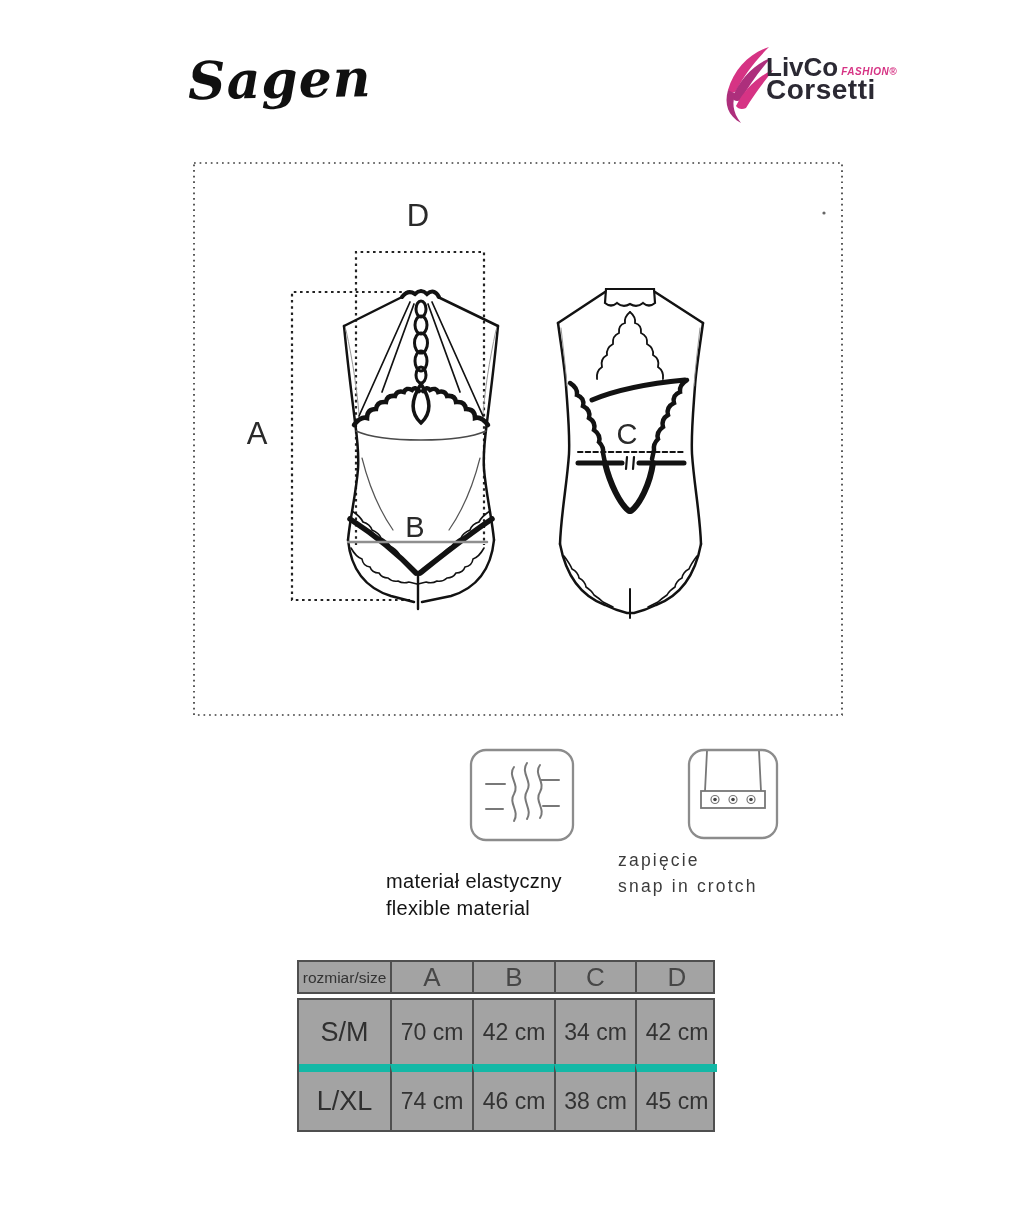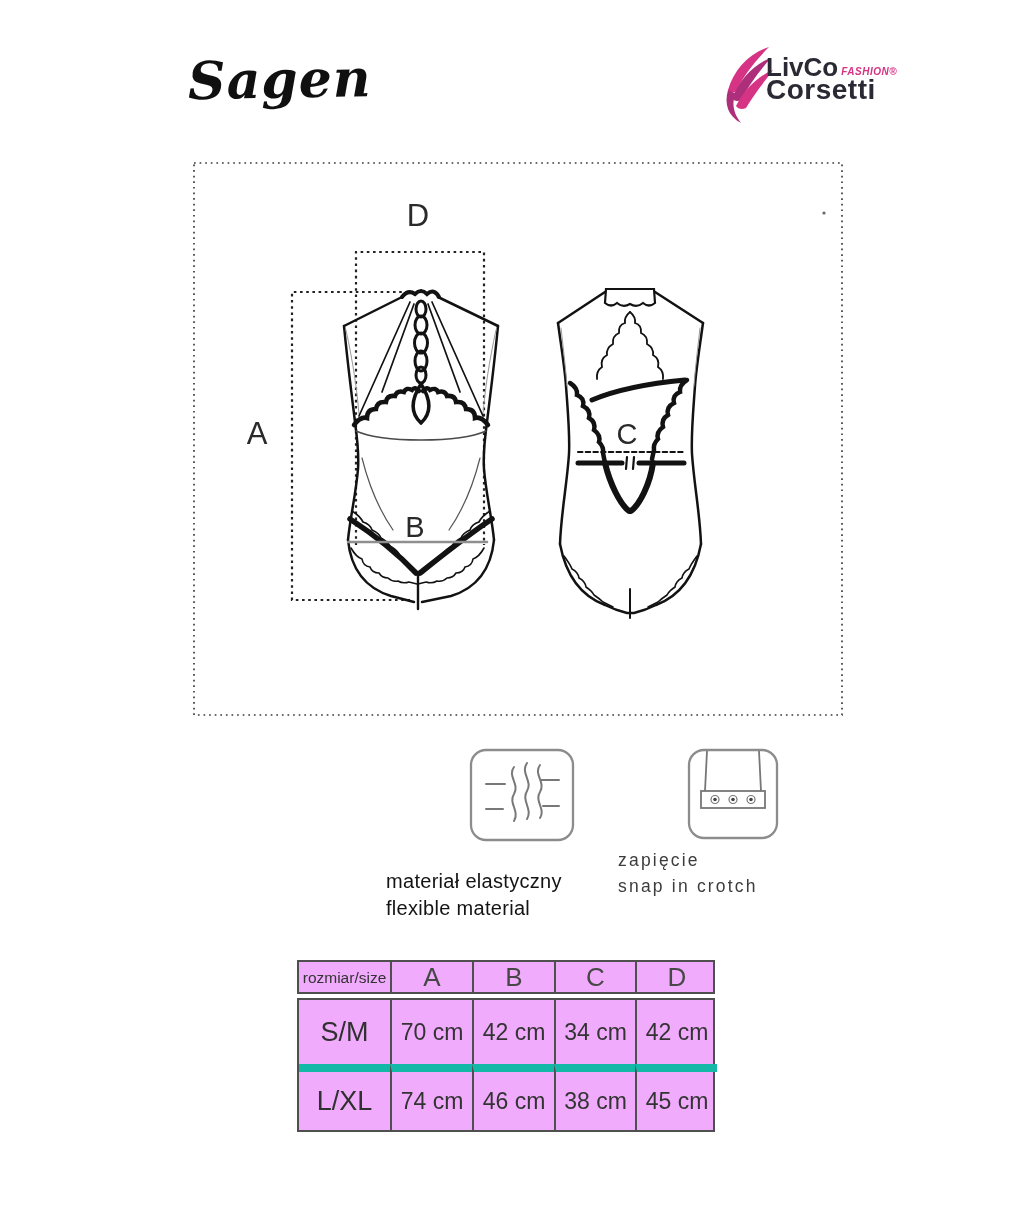--- a/index.html
+++ b/index.html
@@ -30,21 +30,21 @@
   .caption{position:absolute;text-align:left;}
   .caption1{left:386px;top:868px;width:272px;font-size:20px;font-weight:normal;
             color:#141414;line-height:27px;letter-spacing:.3px;}
   .caption2{left:618px;top:848px;width:234px;font-size:17.5px;font-weight:400;
             color:#3c3c3c;line-height:25.5px;letter-spacing:2.2px;}
   .caption div{white-space:nowrap;}
 
   
   .size-table{position:absolute;left:297px;top:960px;width:418px;}
   .tbl-head,.tbl-body{display:grid;grid-template-columns:91px 82px 82px 81px 82px;
-       border:2px solid #4f4f4f;box-sizing:border-box;background:#f0abfc;}
+       border:2px solid #4f4f4f;box-sizing:border-box;background:#a3a3a3;}
   .tbl-head{height:34px;}
   .tbl-body{margin-top:4px;}
   .cell{display:flex;align-items:center;justify-content:center;box-sizing:border-box;}
   .tbl-head .cell{border-left:2px solid #4f4f4f;font-size:26px;color:#474747;}
   .tbl-head .cell:first-child{border-left:none;font-size:15.5px;color:#333;}
   .tbl-body .cell{border-left:2px solid #4f4f4f;border-top:8px solid #14b8a6;height:64px;}
   .tbl-body .cell:nth-child(-n+5){border-top:none;}
   .tbl-body .cell:nth-child(5n+1){border-left:none;}
   .row-label{font-size:27px;color:#303030;}
   .val{font-size:23px;color:#333;}

